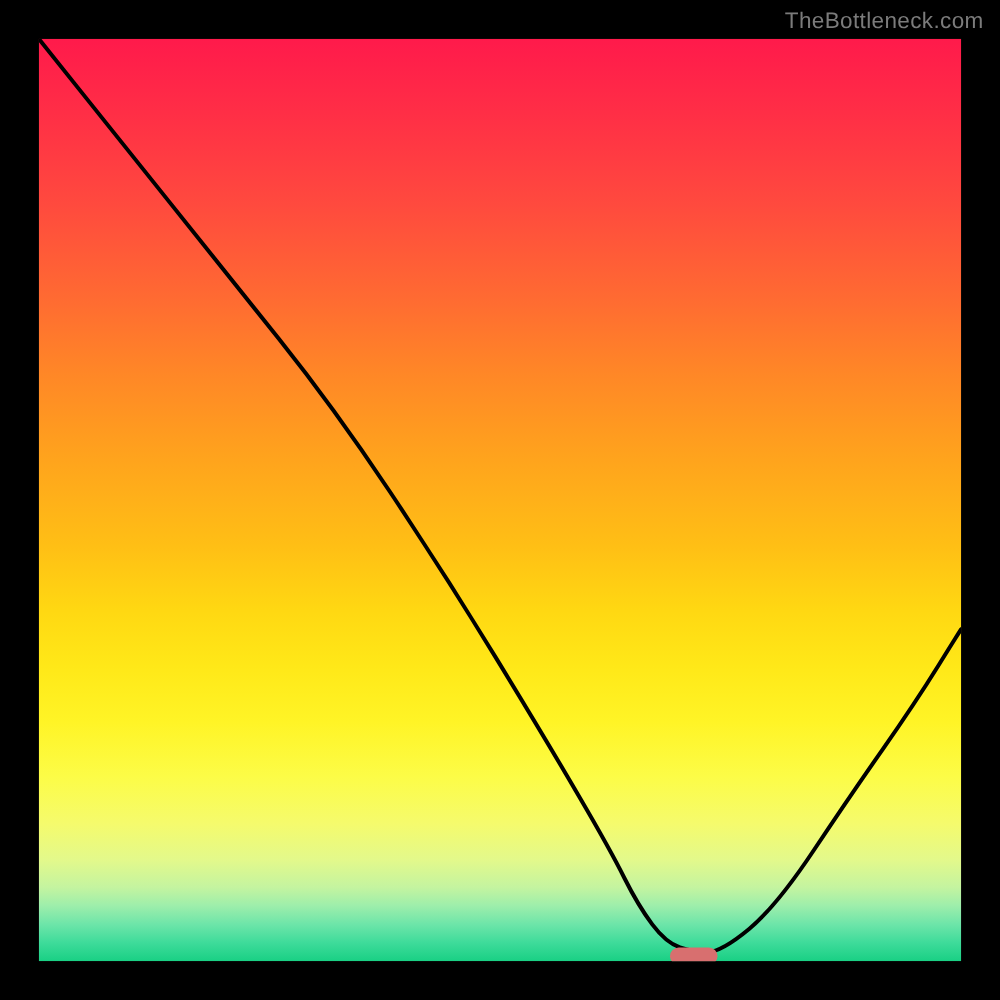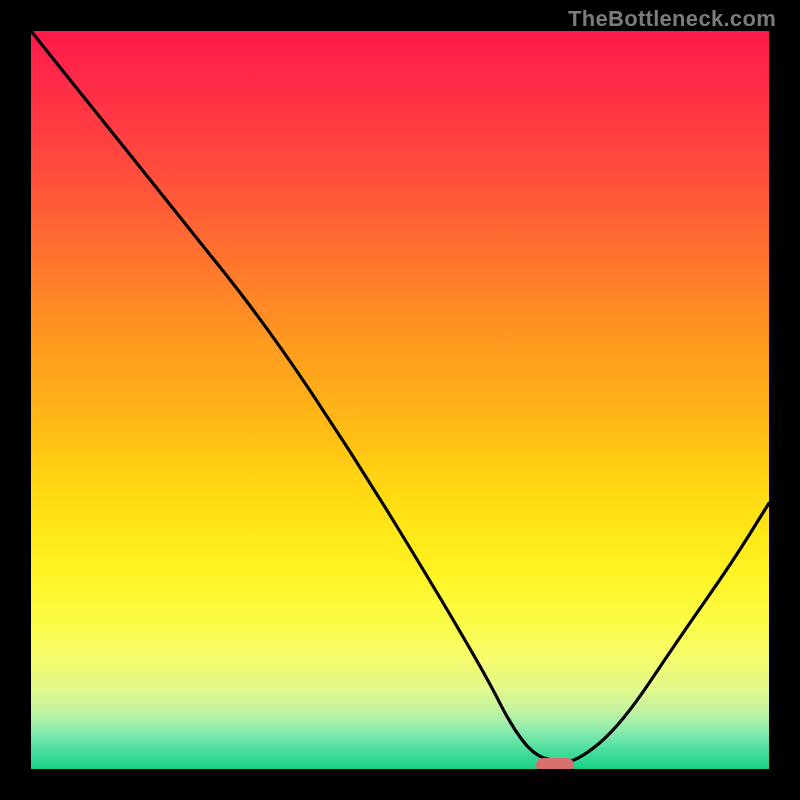--- a/index.html
+++ b/index.html
@@ -7,26 +7,25 @@
     padding: 0;
     width: 800px;
     height: 800px;
     background: #000;
     position: relative;
     font-family: Arial, sans-serif;
   }
   .watermark {
     position: absolute;
     top: 6px;
-    right: 24px;
+    right: 13px;
     color: #7b7b7b;
-    font-size: 22px;
+    font-size: 18px;
     letter-spacing: 0.3px;
     z-index: 10;
-    font-weight: bold;
   }
   .plot-area {
     position: absolute;
     left: 31px;
     top: 31px;
     width: 738px;
     height: 738px;
     overflow: hidden;
   }
   .gradient-bg {

